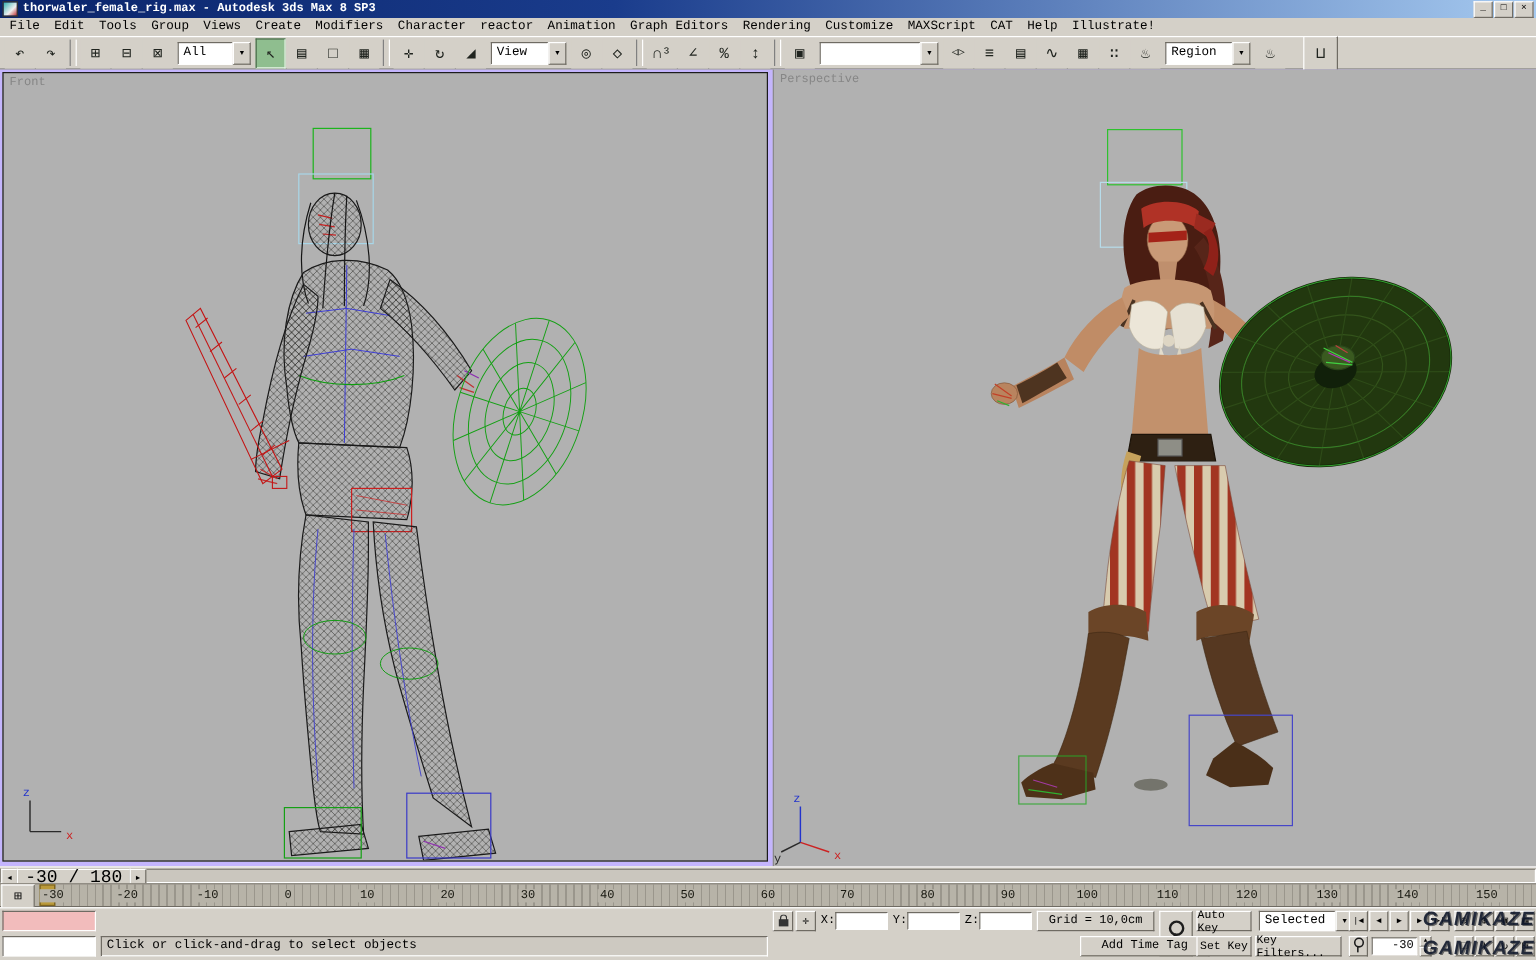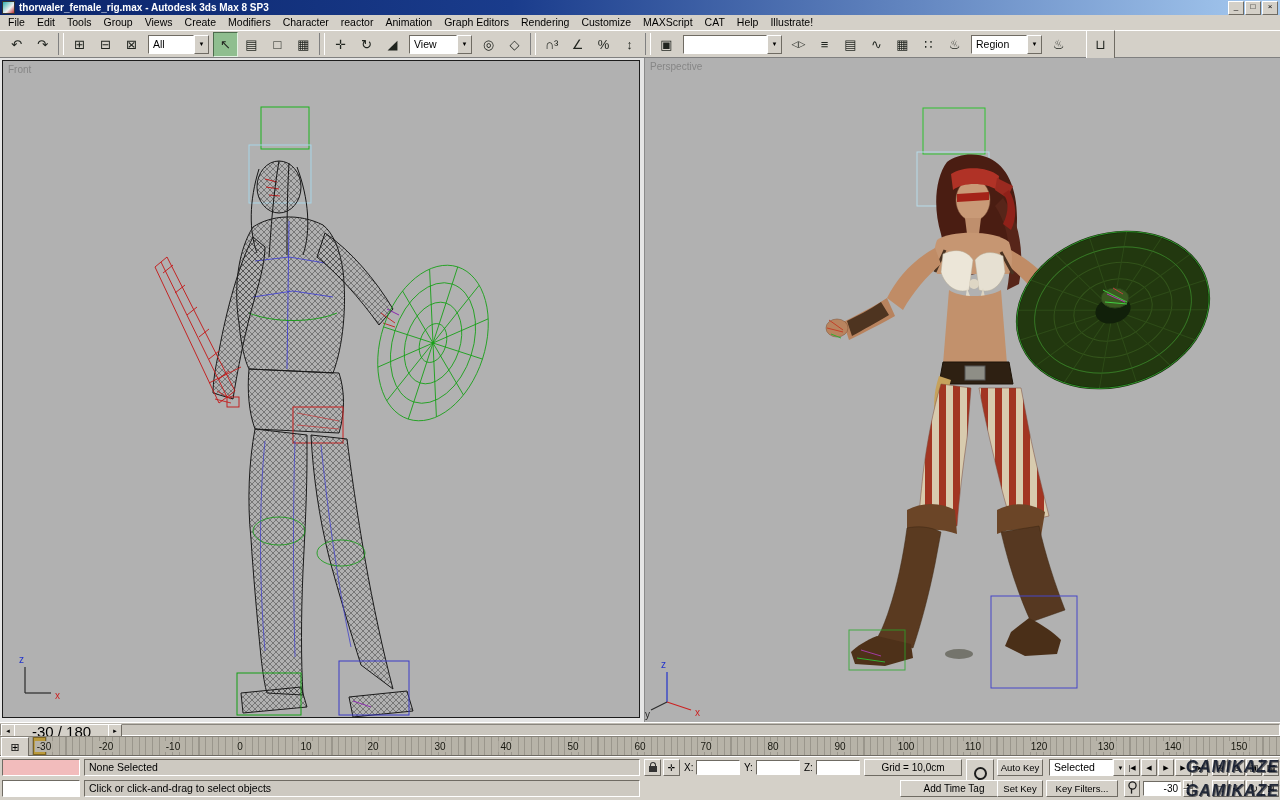--- a/index.html
+++ b/index.html
@@ -1,19 +1,19 @@
 <!DOCTYPE html>
 <html><head>
 <meta charset="utf-8">
 <style>
   html,body{margin:0;padding:0;}
   body{width:1280px;height:800px;overflow:hidden;position:relative;background:#d4d0c8;
        font-family:"Liberation Sans","DejaVu Sans",sans-serif;font-size:11px;color:#000;
        -webkit-font-smoothing:none;}
-  .abs{position:absolute;}
+  .abs{position:absolute;font-family:Liberation Mono, monospace;}
   .raised{border:1px solid;border-color:#ffffff #6f6b63 #6f6b63 #ffffff;background:#d4d0c8;}
   .sunken{border:1px solid;border-color:#6f6b63 #ffffff #ffffff #6f6b63;}
   .ctr{display:flex;align-items:center;justify-content:center;}
 
   
   #titlebar{left:0;top:0;width:1280px;height:15px;background:linear-gradient(90deg,#0a246a,#1a3c8c 40%,#a6caf0);
             display:flex;align-items:center;padding:0 2px;box-sizing:border-box;}
   #titlebar .ttl{color:#fff;font-weight:bold;font-size:10px;margin-left:4px;white-space:nowrap;}
   .appicon{width:11px;height:11px;background:linear-gradient(135deg,#30b0b0,#f0f0f0 60%,#c03030);border:1px solid #333;}
   .winbtns{margin-left:auto;display:flex;gap:1px;}
@@ -28,21 +28,21 @@
            display:flex;align-items:center;padding-left:4px;box-sizing:border-box;gap:1px;}
   .tbtn{width:23px;height:23px;display:flex;align-items:center;justify-content:center;font-size:13px;color:#20241f;background:#d4d0c8;border:1px solid #d4d0c8;}
   .tbtn.active{background:#8fbe8f;border-color:#4c6b4c #e2f2e2 #e2f2e2 #4c6b4c;}
   .tsep{width:4px;height:22px;margin:0 2px;border-left:1px solid #808080;border-right:1px solid #fff;}
   .dd{display:flex;height:19px;margin:0 3px;}
   .dd .val{background:#fff;border:1px solid;border-color:#6f6b63 #fff #fff #6f6b63;padding:0 4px;font-size:10.5px;line-height:17px;overflow:hidden;white-space:nowrap;}
   .ddbtn{width:15px;height:19px;display:flex;align-items:center;justify-content:center;font-size:6px;box-sizing:border-box;}
   .island{display:flex;margin-left:14px;padding:1px;}
 
   
-  #vp-area{left:0;top:58px;width:1280px;height:664px;background:#e5e5e5;}
+  #vp-area{left:0;top:58px;width:1280px;height:664px;background:#c4b5fd;}
   .viewport{background:#b1b1b1;overflow:hidden;}
   #vp-front{left:2px;top:2px;width:636px;height:656px;border:1px solid #1c1c1c;}
   #vp-persp{left:644px;top:0;width:636px;height:664px;border-left:1px solid #8a8a8a;}
   .vplabel{position:absolute;left:5px;top:3px;font-size:10px;color:#868686;z-index:5;}
   .vpsvg{position:absolute;left:0;top:0;width:100%;height:100%;}
 
   
   #timeslider{left:0;top:722px;width:1280px;height:14px;background:#c0bcb4;border-top:1px solid #fff;box-sizing:border-box;}
   #ts-groove{position:absolute;left:0;top:1px;width:1280px;height:12px;background:#cac6be;border:1px solid;border-color:#8a867e #fff #fff #8a867e;box-sizing:border-box;}
   .ts-arrow{position:absolute;top:1px;width:12px;height:12px;font-size:6px;display:flex;align-items:center;justify-content:center;}
@@ -357,21 +357,20 @@
   <span class="tick" style="left:1106px">130</span>
   <span class="tick" style="left:1173px">140</span>
   <span class="tick" style="left:1239px">150</span>
 </div>
 <span id="tb-btn" class="abs raised ctr">⊞</span>
 
 <div id="statusarea" class="abs">
 
   <div class="srow" style="top:2px">
     <span class="listener sunken" style="background:#f2bcbc"></span>
-    <span class="statfield sunken">None Selected</span>
     <span class="minibtn raised" style="left:644px">
         <span class="lockicon"></span>
       </span>
     <span class="minibtn raised" style="left:663px">✛</span>
     <span class="xyzlab" style="left:684px">X:</span>
     <input class="numfield" style="left: 696px; top: 1px; width: 44px;" value="">
     <span class="xyzlab" style="left:744px">Y:</span>
     <input class="numfield" style="left: 756px; top: 1px; width: 44px;" value="">
     <span class="xyzlab" style="left:804px">Z:</span>
     <input class="numfield" style="left: 816px; top: 1px; width: 44px;" value="">

